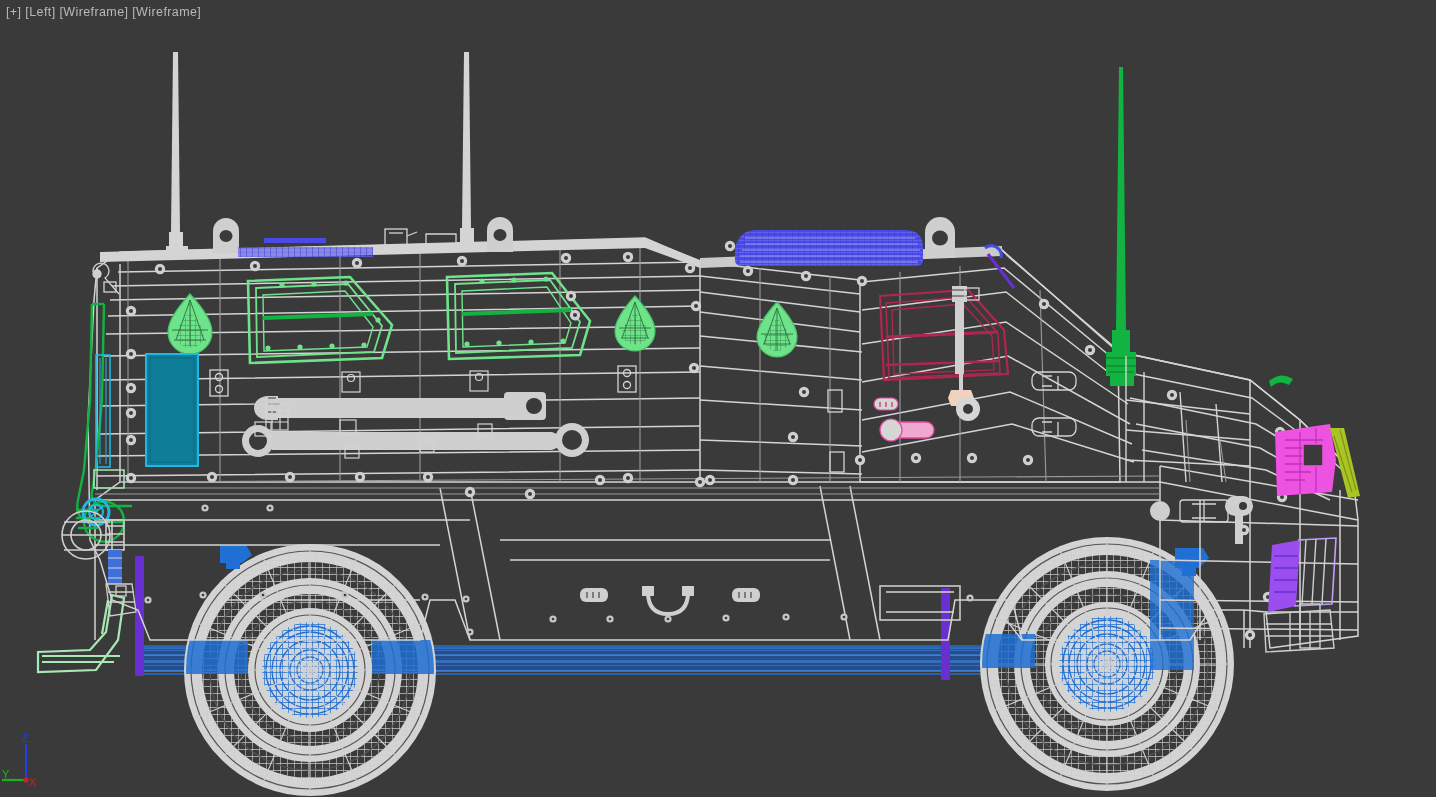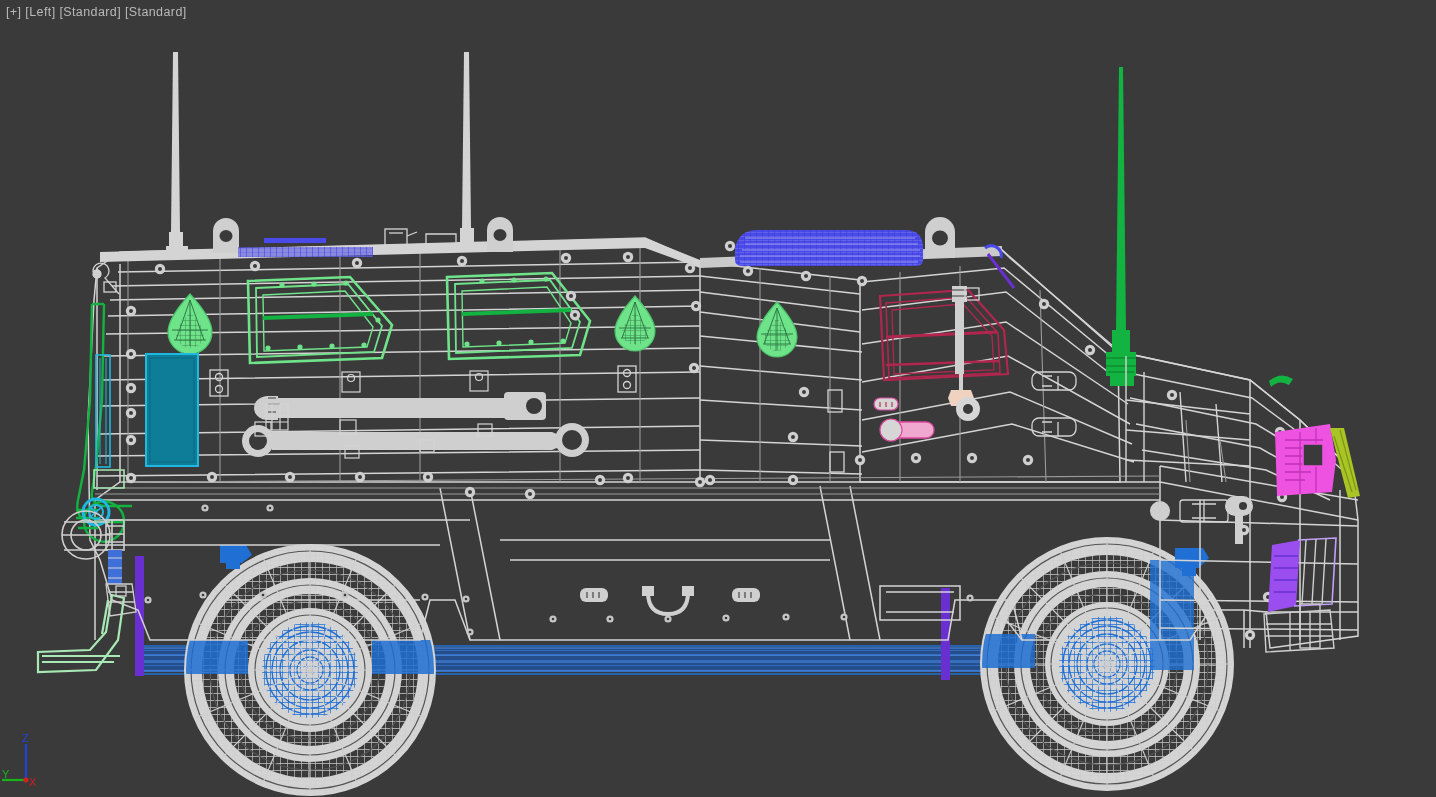--- a/index.html
+++ b/index.html
@@ -10,21 +10,21 @@
             color:#b9b9b9;white-space:pre;user-select:none;}
   #scene{position:absolute;inset:0;}
   #scene svg{position:absolute;left:0;top:0;width:1436px;height:797px;}
   #axis-tripod{position:absolute;left:0;top:716px;width:96px;height:81px;}
 </style>
 </head>
 <body>
 
 <div id="viewport" style="--bg: #3a3a3a;">
 
-  <div id="vp-label" style="color: rgb(185, 185, 185);">[+] [Left] [Standard] [Standard]</div>
+  <div id="vp-label" style="color: rgb(185, 185, 185);">[+] [Left] [Wireframe] [Wireframe]</div>
 
   <div id="scene">
     <svg viewBox="0 0 1436 797">
       <defs>
         <g id="bolt">
             <circle r="5.2" fill="#cfcfcf"></circle>
             <circle r="2.0" fill="#3a3a3a"></circle>
           </g>
         <g id="bolt-s">
             <circle r="3.6" fill="#c6c6c6"></circle>

